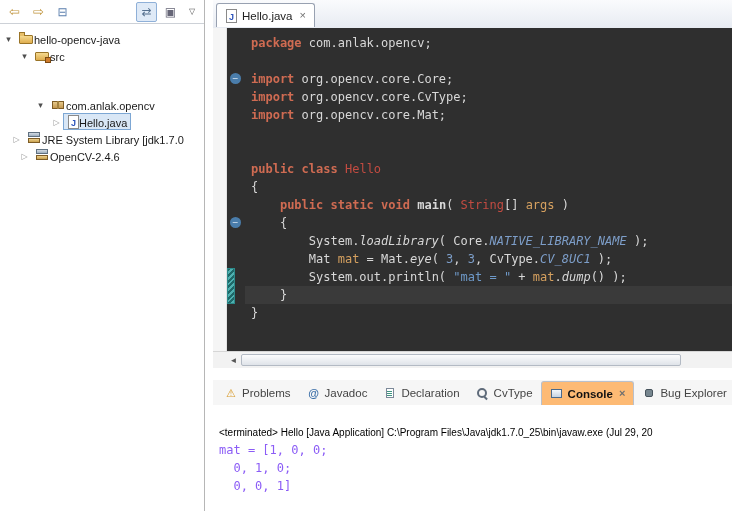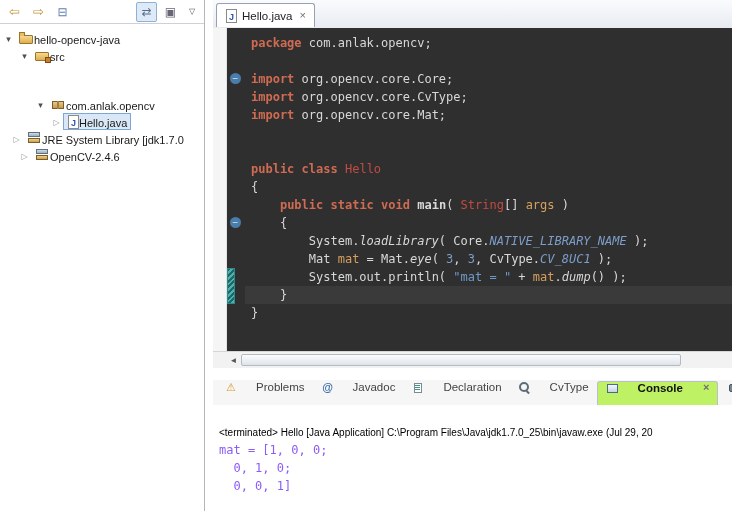--- a/index.html
+++ b/index.html
@@ -79,22 +79,22 @@
   .tok-var{color:var(--var,#d5a05f)}
   .tok-const{color:var(--const,#7d9ec9);font-style:italic}
   .tok-num{color:var(--num,#7d9ec9)}
   .tok-str{color:var(--str,#6e99c8)}
   .tok-meth{font-style:italic}
   .tok-decl{font-weight:bold}
 
   
   #bottom{position:absolute;left:213px;top:380px;width:519px;height:131px}
   .btabbar{height:25px;display:flex;align-items:flex-end;background:#f6f6f6;border-bottom:1px solid #d6d6d6;padding-left:3px;overflow:hidden;white-space:nowrap}
-  .btab{display:flex;gap:18px;padding:0 8px;height:24px;color:#444;flex:none;font-size:11.5px;box-sizing:border-box}
-  .btab.active{background:#bef264;border:1px solid #b9c0cb;border-bottom:none;border-radius:3px 3px 0 0;font-weight:bold;color:#111}
+  .btab{display:flex;align-items:center;gap:4px;padding:0 8px;height:24px;color:#444;flex:none;font-size:11.5px;box-sizing:border-box}
+  .btab.active{background:#fdba74;border:1px solid #b9c0cb;border-bottom:none;border-radius:3px 3px 0 0;font-weight:bold;color:#111}
   .console-area{position:absolute;left:0;right:0;top:25px;bottom:0;background:#fff;overflow:hidden}
   .console-header{padding:22px 0 3px 6px;font-size:10px;color:#000;white-space:nowrap;overflow:hidden}
   .console-output{padding-left:6px;font-family:"DejaVu Sans Mono",monospace;font-size:12px;line-height:18px;color:#8b5cf6;white-space:pre}
 
   
   .bicon{width:14px;height:13px;position:relative;display:flex;align-items:center;justify-content:center;flex:none}
   .bicon.icon-problems::before{content:"⚠";color:#d89a2a;font-size:11px;line-height:1}
   .bicon.icon-javadoc::before{content:"@";color:#3a6ea8;font-size:11px;font-weight:bold;line-height:1}
   .bicon.icon-declaration::before{content:"";width:8px;height:10px;background:#fff;border:1px solid #7c8999;box-sizing:border-box}
   .bicon.icon-declaration::after{content:"";position:absolute;left:4px;top:4px;width:5px;height:1px;background:#3f9480;box-shadow:0 2px 0 #3f9480,0 4px 0 #3f9480}

